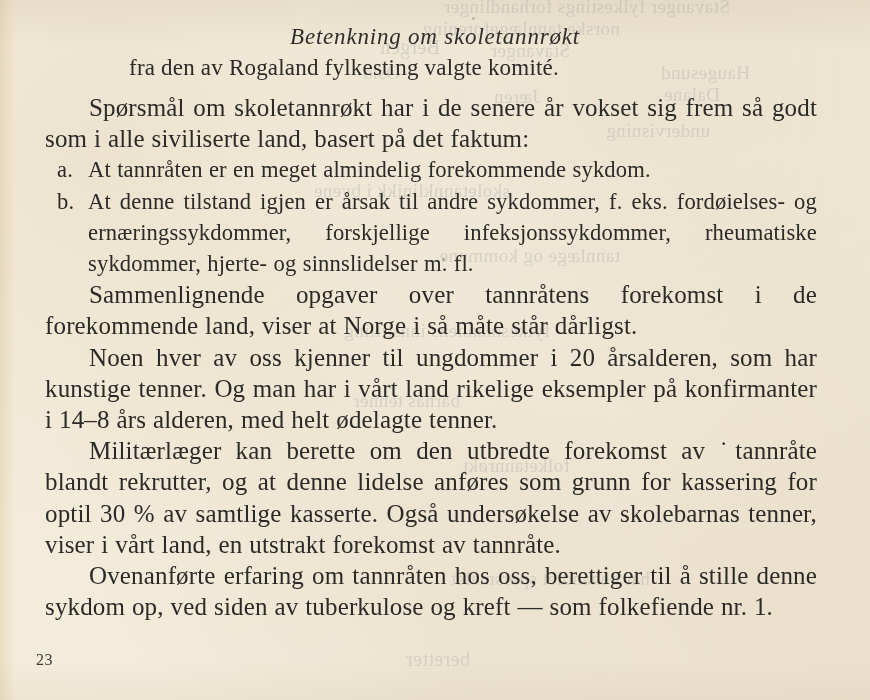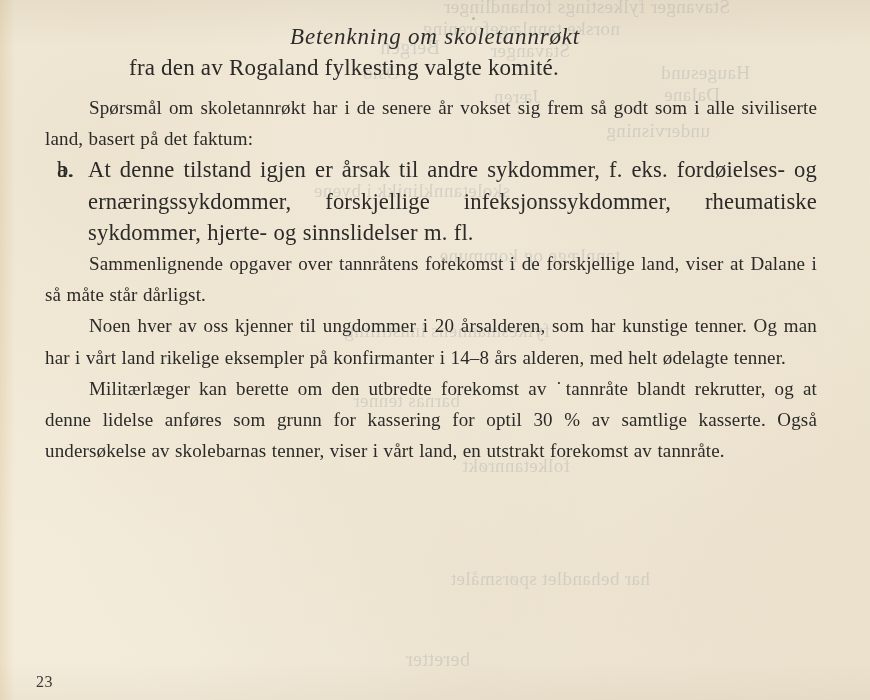--- a/index.html
+++ b/index.html
@@ -105,21 +105,21 @@
   
   .body-block {
     position: absolute;
     left: 45px;
     top: 92px;
     width: 772px;
   }
 
   p.para {
     margin: 0;
-    font-size: 19px;
+    font-size: 25px;
     line-height: 31.2px;
     text-align: justify;
     text-align-last: left;
     letter-spacing: .15px;
     color: #2b2a28;
     word-spacing: .5px;
   }
   p.para.indent { text-indent: 44px; }
 
   
@@ -143,21 +143,21 @@
     position: absolute;
     left: 12px;
     top: 0;
     font-size: 22.6px;
     color: #2b2a28;
   }
 
   .folio {
     position: absolute;
     left: 36px;
-    top: 673px;
+    top: 651px;
     font-size: 16px;
     letter-spacing: .6px;
     color: #3a3936;
   }
 
   
   .speck {
     position: absolute;
     background: #6b6760;
     border-radius: 50%;
@@ -198,34 +198,36 @@
 
     <div class="subtitle">fra den av Rogaland fylkesting valgte komité.</div>
 
     <div class="body-block">
 
       <p class="para indent">Spørsmål om skoletannrøkt har i de senere år vokset sig frem så godt som i alle siviliserte land, basert på det faktum:</p>
 
       <ul class="lettered">
         <li>
           <span class="marker">a.</span>
+          <span>At tannråten er en meget almindelig forekommende sykdom.</span>
         </li>
         <li>
           <span class="marker">b.</span>
           <span>At denne tilstand igjen er årsak til andre sykdommer, f. eks. fordøielses- og ernæringssykdommer, forskjellige infeksjonssykdommer, rheumatiske sykdommer, hjerte- og sinnslidelser m. fl.</span>
         </li>
       </ul>
 
 
-      <p class="para indent">Sammenlignende opgaver over tannråtens forekomst i de forskjellige land, viser at Dalane i så måte står dårligst.</p>
+      <p class="para indent">Sammenlignende opgaver over tannråtens forekomst i de forekommende land, viser at Norge i så måte står dårligst.</p>
 
       <p class="para indent">Noen hver av oss kjenner til ungdommer i 20 årsalderen, som har kunstige tenner. Og man har i vårt land rikelige eksempler på konfirmanter i 14–8 års alderen, med helt ødelagte tenner.</p>
 
       <p class="para indent">Militærlæger kan berette om den utbredte forekomst av ˙tannråte blandt rekrutter, og at denne lidelse anføres som grunn for kassering for optil 30 % av samtlige kasserte. Også undersøkelse av skolebarnas tenner, viser i vårt land, en utstrakt forekomst av tannråte.</p>
 
+      <p class="para indent">Ovenanførte erfaring om tannråten hos oss, berettiger til å stille denne sykdom op, ved siden av tuberkulose og kreft — som folkefiende nr. 1.</p>
 
     </div>
 
     <div class="folio">23</div>
 
   </div>
 
   <span class="speck" style="left:442px; top:258px; width:3px; height:3px;"></span>
   <span class="speck" style="left:472px; top:17px; width:3px; height:3px; opacity:.35;"></span>
 </div>

